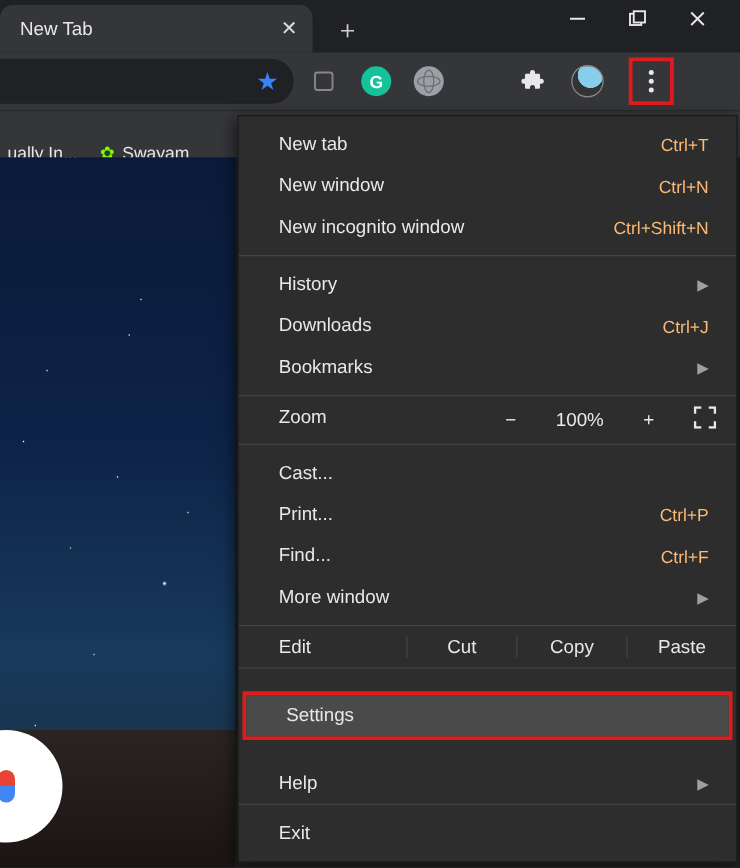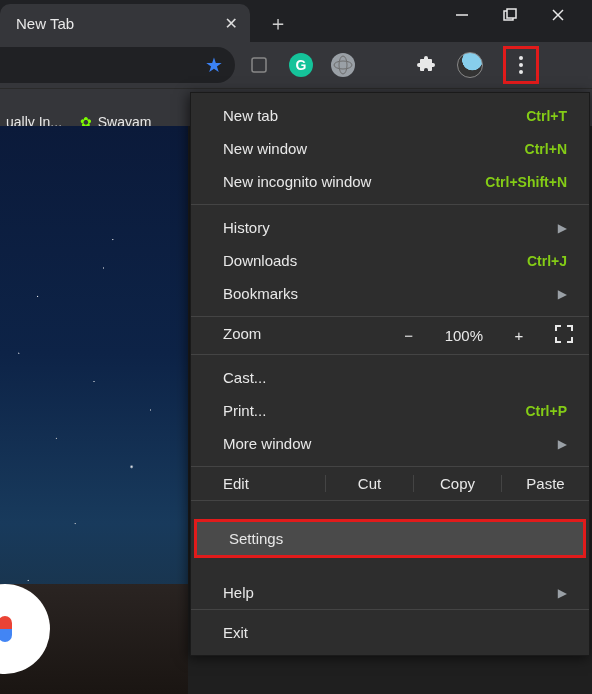--- a/index.html
+++ b/index.html
@@ -181,21 +181,21 @@
     color:#e8e8e8;
     z-index:10;
   }
   .menu-section { padding: 6px 0; }
   .menu-item {
     display:flex;
     align-items:center;
     justify-content:space-between;
     padding: 8px 22px 8px 32px;
   }
-  .menu-item .shortcut { color:#84cc16; font-size:14px;font-weight:bold; }
+  .menu-item .shortcut { color:#fdba74; font-size:14px; }
   .menu-item .chevron { color:#9aa0a6; font-size:12px; }
   .divider { height:1px; background:#444; }
 
   .zoom-row {
     display:flex;
     padding: 8px 16px 8px 32px;
   }
   .zoom-row .label { flex:1; }
   .zoom-controls { display:flex; align-items:center; gap:26px; }
   .zoom-btn { width:20px; text-align:center; color:#e8e8e8; }
@@ -363,20 +363,24 @@
   <div class="menu-section">
     <div class="menu-item">
       <span>Cast...</span>
       <span></span>
     </div>
     <div class="menu-item">
       <span>Print...</span>
       <span class="shortcut">Ctrl+P</span>
     </div>
     <div class="menu-item">
+      <span>Find...</span>
+      <span class="shortcut">Ctrl+F</span>
+    </div>
+    <div class="menu-item">
       <span>More window</span>
       <span class="chevron">▶</span>
     </div>
   </div>
 
   <div class="divider"></div>
 
   <div class="edit-row">
     <span class="label">Edit</span>
     <div class="edit-cells">

